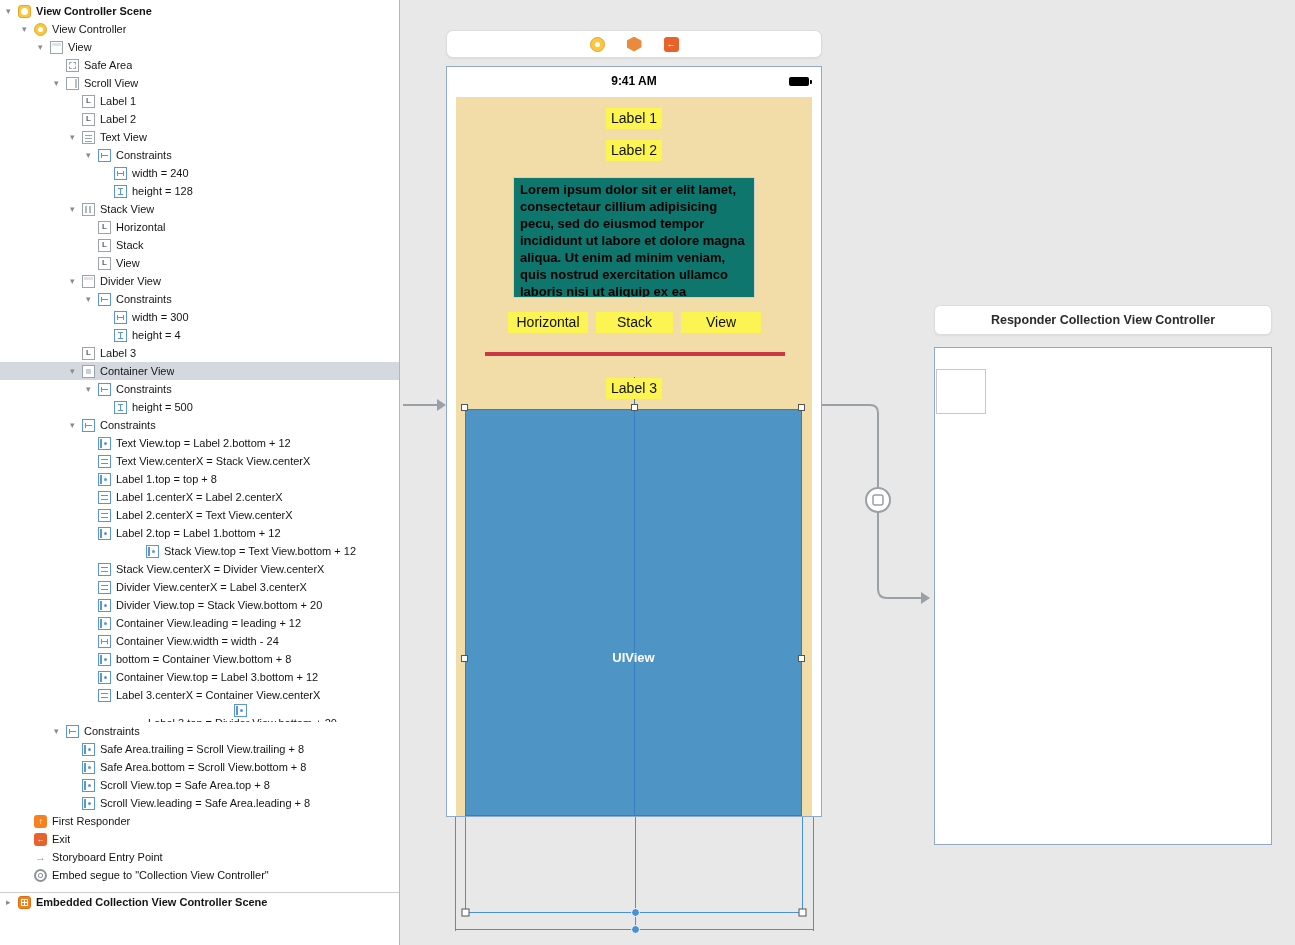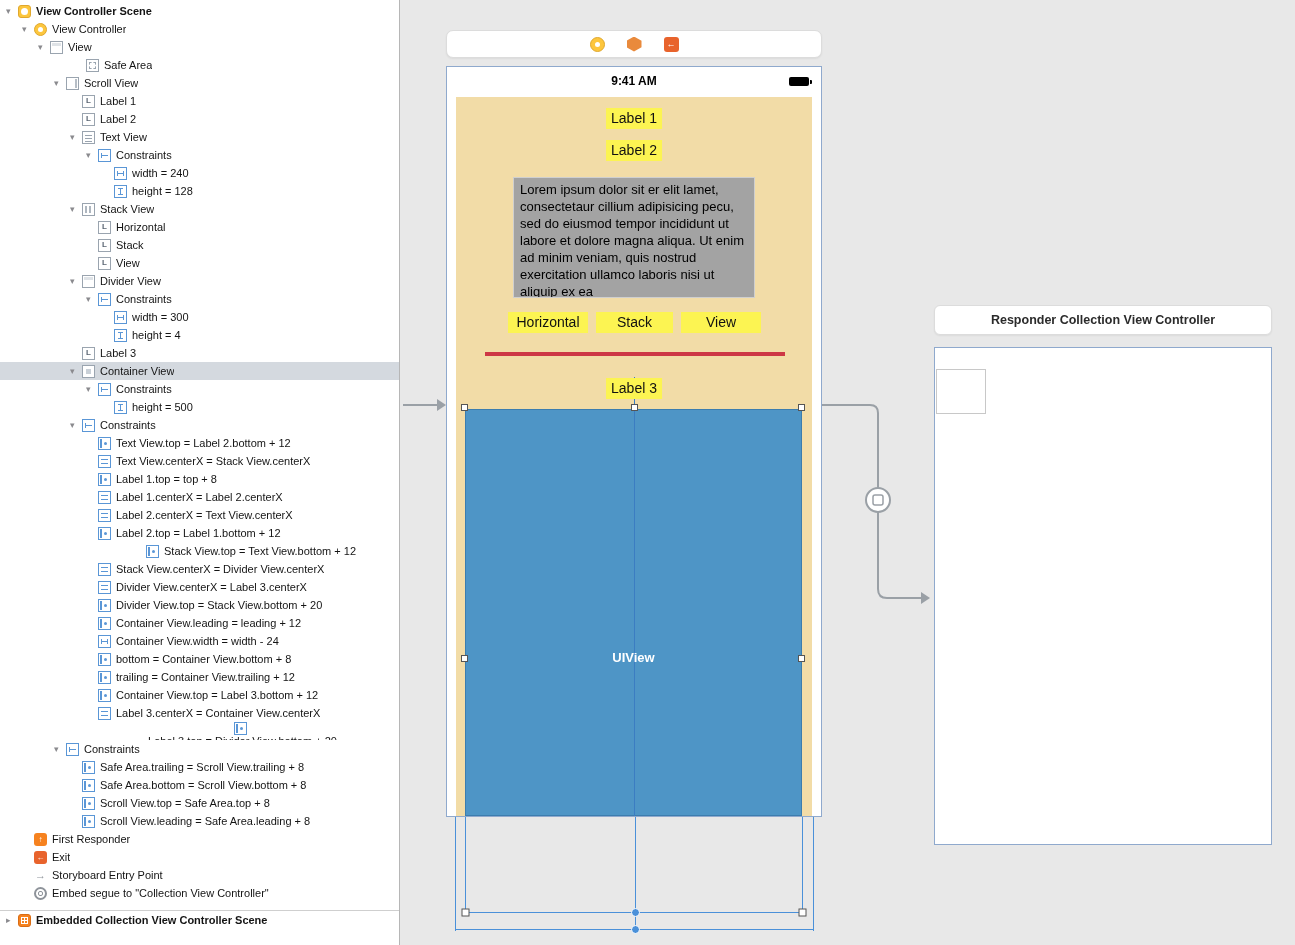--- a/index.html
+++ b/index.html
@@ -87,22 +87,22 @@
   .battery::after{content:"";position:absolute;right:-3px;top:2.5px;width:2px;height:4px;background:#000;border-radius:0 1px 1px 0;}
 
   .content{position:absolute;left:9px;right:9px;top:30px;bottom:0;background:var(--content_tan,#f2dca7);overflow:hidden;}
   .vline{position:absolute;left:178px;top:280px;bottom:0;width:1px;background:#3b7dc2;z-index:1;}
   .ylabel{position:absolute;background:var(--label_yellow,#fcf452);color:#111;font-size:14px;
       height:19px;line-height:19px;padding:1px 5px;white-space:nowrap;z-index:2;}
   .lc{left:50%;transform:translateX(-50%);}
   .l1{top:11px;} .l2{top:43px;} .l3{top:281px;}
   .s{text-align:center;padding:1px 0;}
   .s1{left:52px;top:215px;width:80px;} .s2{left:140px;top:215px;width:77px;} .s3{left:225px;top:215px;width:80px;}
-  .textview{position:absolute;left:57px;top:80px;width:242px;height:121px;background:#a3a3a3;
-      border:1px solid #cfcfcf;box-sizing:border-box;font-size:13px;line-height:17px;color:#000;padding:3px 6px;overflow:hidden;}
+  .textview{position:absolute;left:57px;top:80px;width:242px;height:121px;background:#0f766e;
+      border:1px solid #cfcfcf;box-sizing:border-box;font-size:13px;line-height:17px;color:#000;padding:3px 6px;overflow:hidden;font-weight:bold;}
   .divider{position:absolute;left:29px;top:255px;width:300px;height:4px;background:var(--divider_red,#cd3745);}
   .container-view{position:absolute;left:9px;top:312px;width:337px;bottom:0;background:var(--container_blue,#4e95c6);
       border:1px solid rgba(30,80,130,.35);box-sizing:border-box;text-decoration:underline;}
   .uiview-label{position:absolute;left:0;right:0;top:240px;text-align:center;color:#fff;
       font-size:13px;font-weight:700;z-index:2;}
 
   .handle{position:absolute;width:7px;height:7px;background:#fff;border:1px solid #555;box-sizing:border-box;z-index:5;}
 
   .evc-title{position:absolute;left:534px;top:305px;width:338px;height:30px;background:#fff;
       border:1px solid #dcdcdc;border-radius:6px;box-sizing:border-box;display:flex;align-items:center;justify-content:center;
@@ -124,21 +124,21 @@
       <div class="row" style="padding-left: 22px;">
         <span class="disc">▾</span>
         <span class="oicon i-vc"></span>
         <span class="rtext">View Controller</span>
       </div>
       <div class="row" style="padding-left: 38px;">
         <span class="disc">▾</span>
         <span class="oicon i-view"></span>
         <span class="rtext">View</span>
       </div>
-      <div class="row" style="padding-left: 74px;">
+      <div class="row" style="padding-left: 54px;">
         <span class="disc"></span>
         <span class="oicon i-safearea"></span>
         <span class="rtext">Safe Area</span>
       </div>
       <div class="row" style="padding-left: 54px;">
         <span class="disc">▾</span>
         <span class="oicon i-scrollview"></span>
         <span class="rtext">Scroll View</span>
       </div>
       <div class="row" style="padding-left: 70px;">
@@ -293,25 +293,20 @@
       </div>
       <div class="row" style="padding-left: 86px;">
         <span class="disc"></span>
         <span class="oicon i-size-w"></span>
         <span class="rtext">Container View.width = width - 24</span>
       </div>
       <div class="row" style="padding-left: 86px;">
         <span class="disc"></span>
         <span class="oicon i-pin"></span>
         <span class="rtext">bottom = Container View.bottom + 8</span>
-      </div>
-      <div class="row" style="padding-left: 86px;">
-        <span class="disc"></span>
-        <span class="oicon i-pin"></span>
-        <span class="rtext">trailing = Container View.trailing + 12</span>
       </div>
       <div class="row" style="padding-left: 86px;">
         <span class="disc"></span>
         <span class="oicon i-pin"></span>
         <span class="rtext">Container View.top = Label 3.bottom + 12</span>
       </div>
       <div class="row" style="padding-left: 86px;">
         <span class="disc"></span>
         <span class="oicon i-align"></span>
         <span class="rtext">Label 3.centerX = Container View.centerX</span>

